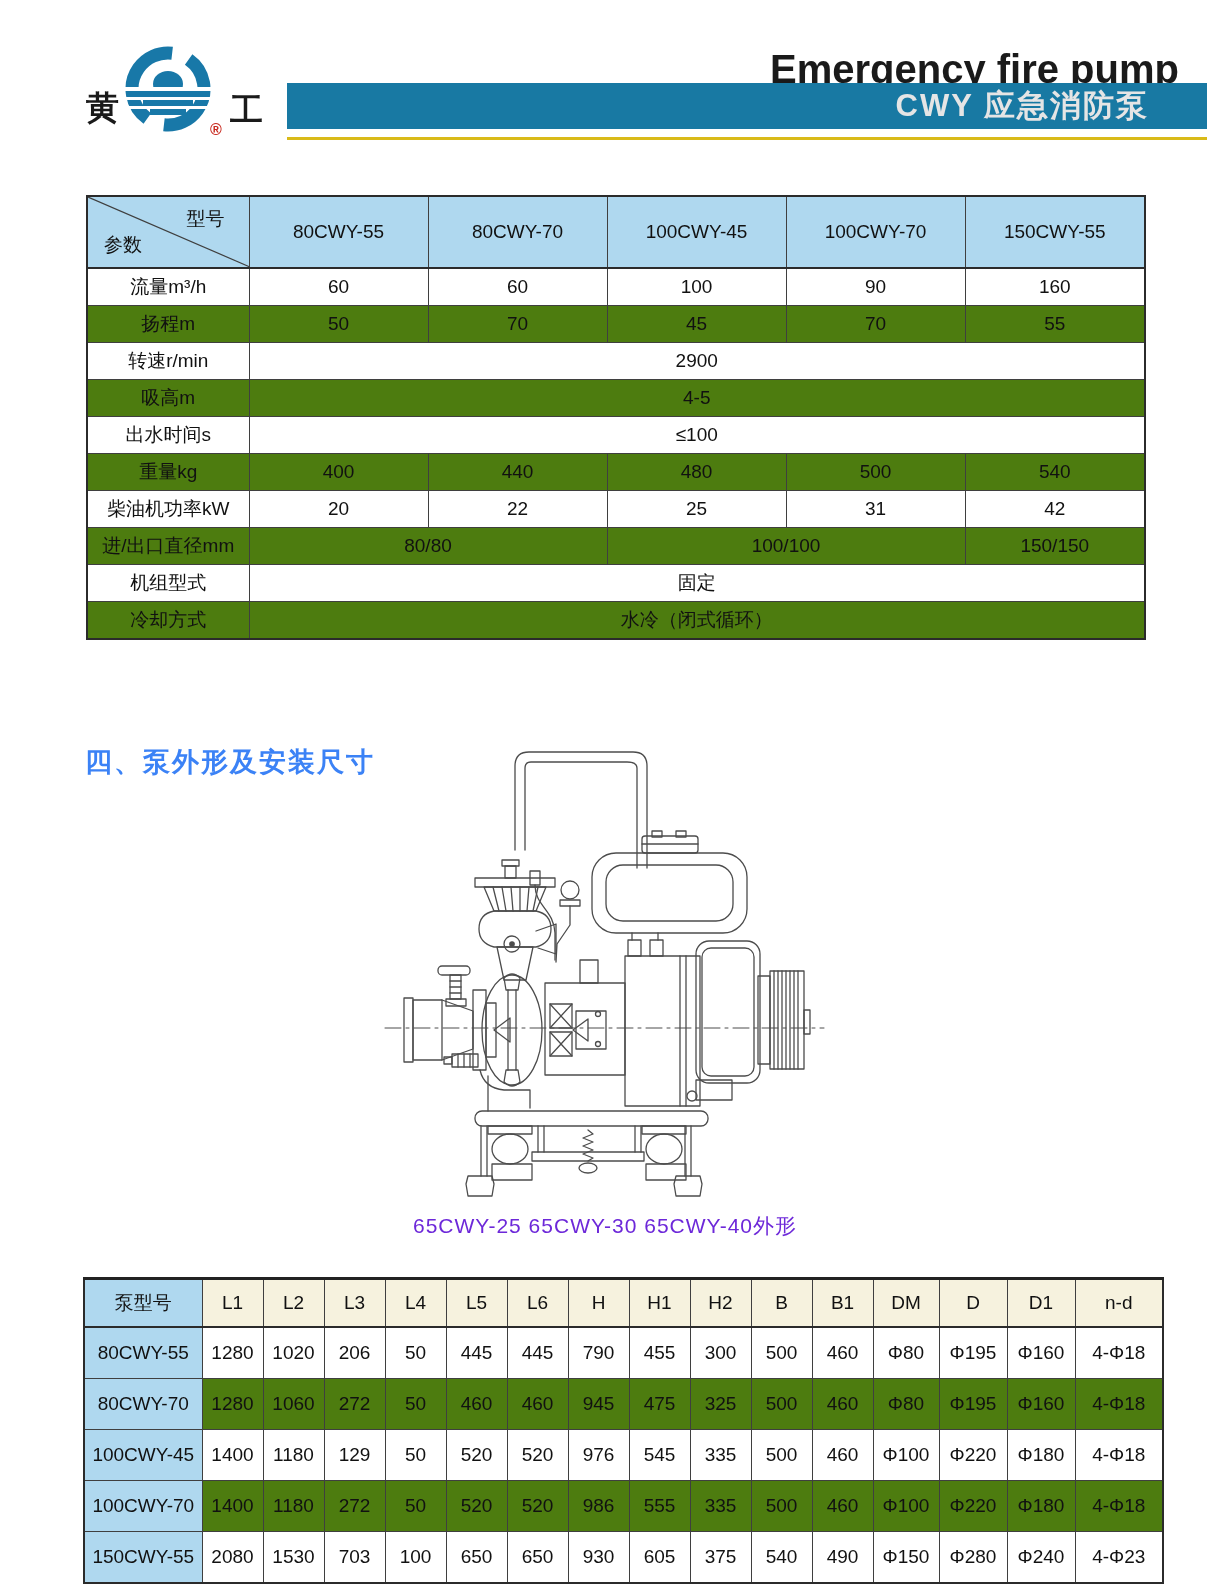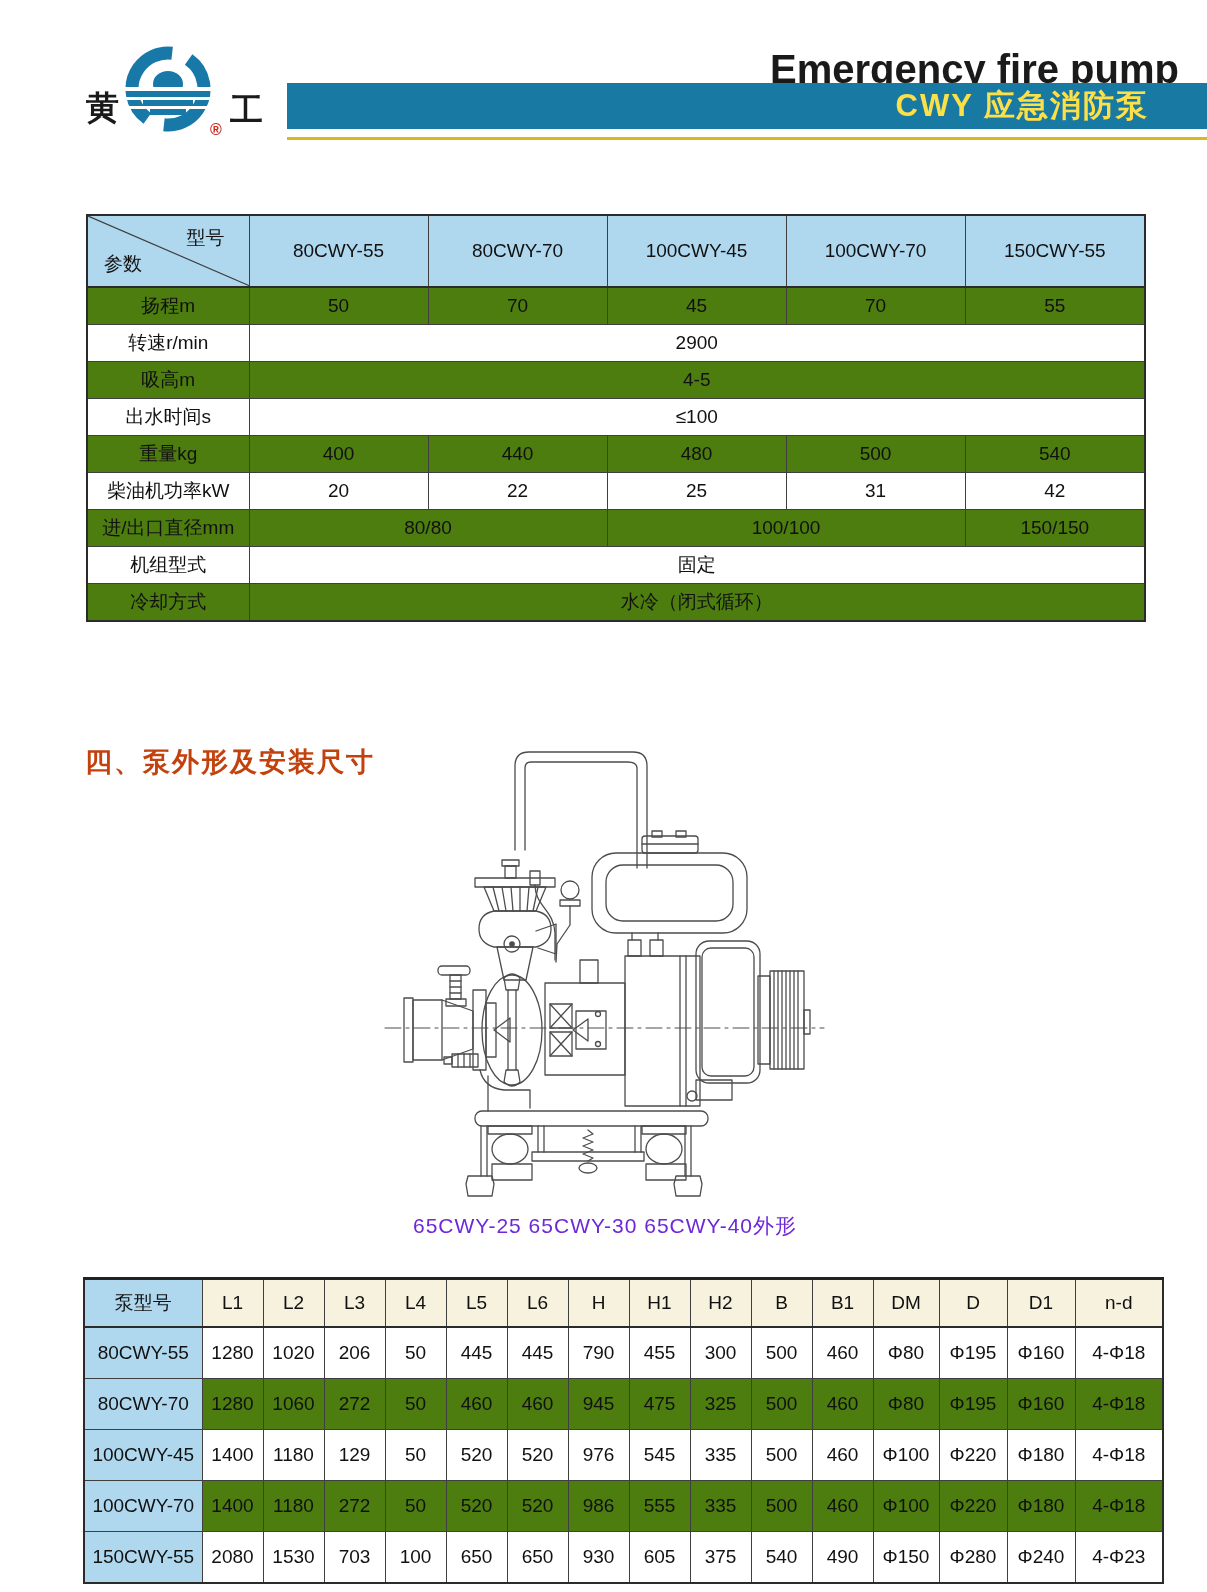--- a/index.html
+++ b/index.html
@@ -10,46 +10,46 @@
   }
   .abs { position:absolute; }
 
   
   .logo-char { position:absolute; font-weight:bold; color:#1a1a1a; }
   .reg-mark { position:absolute; font-weight:bold; color:#C8281E; }
   .banner { position:absolute; left:287px; top:83px; width:920px; height:46px; background:#1879A3; }
   .banner .company { position:absolute; left:16px; top:0; height:46px; line-height:46px;
     font-size:30px; font-weight:bold; color:#fff; letter-spacing:1px; }
   .banner .title-cn { position:absolute; right:58px; top:0; height:46px; line-height:46px;
-    font-size:31px; font-weight:bold; color:#fde047; letter-spacing:2px; }
+    font-size:31px; font-weight:bold; color:#e5e5e5; letter-spacing:2px; }
   .title-en { position:absolute; left:0; top:47px; width:1147px; text-align:right;
     font-size:40px; font-weight:bold; color:#1a1a1a; letter-spacing:0px;margin-left:32px; }
   .gold-line { position:absolute; left:287px; top:137px; width:920px; height:3px; background:#D9BA18; }
 
   
   table { border-collapse:collapse; table-layout:fixed; position:absolute; background:#fff; }
   td { border:1px solid #3f3f3f; text-align:center; vertical-align:middle; padding:0;
        overflow:hidden; white-space:nowrap; }
-  .t1 { left:86px; top:195px; width:1058px; font-size:19px; border:2px solid #2b2b2b;margin-top:19px; }
+  .t1 { left:86px; top:195px; width:1058px; font-size:19px; border:2px solid #2b2b2b; }
   .t1 td { height:36px; }
   .t1 tr.hdr td { height:70px; border-bottom:2px solid #2b2b2b; }
   .t2 { left:83px; top:1277px; width:1079px; font-size:19px; border:2px solid #2b2b2b; border-top:3px solid #222; }
   .t2 td { height:50px; }
   .t2 tr.hd td { height:46px; background:#F6F2DE; border-bottom:2px solid #2b2b2b; }
   .cb { background:#AFD8EF !important; }
   tr.rc td { background:#4d7c0f; }
   tr.rw td { background:#fff; }
 
   .corner { position:relative; }
   .corner svg { position:absolute; left:0; top:0; }
   .corner .ct { position:absolute; top:9px; right:24px; }
   .corner .cp { position:absolute; bottom:9px; left:16px; }
 
   .section-title { position:absolute; left:85px; top:744px; font-size:27px; font-weight:bold;
-    color:#c2410c; letter-spacing:2px; }
+    color:#3b82f6; letter-spacing:2px; }
   .fig-caption { position:absolute; left:355px; top:1212px; width:500px; text-align:center;
     font-size:21px; color:#6d28d9; letter-spacing:1px; }
 
   .drawing { position:absolute; left:380px; top:728px; }
   .drawing * { vector-effect:non-scaling-stroke; }
 </style>
 </head>
 <body>
 
 <div class="page">
@@ -92,20 +92,28 @@
             </svg>
         <span class="ct">型号</span>
         <span class="cp">参数</span>
       </td>
       <td class="cb">80CWY-55</td>
       <td class="cb">80CWY-70</td>
       <td class="cb">100CWY-45</td>
       <td class="cb">100CWY-70</td>
       <td class="cb">150CWY-55</td>
     </tr>
+    <tr class="rw">
+      <td>流量m³/h</td>
+      <td>60</td>
+      <td>60</td>
+      <td>100</td>
+      <td>90</td>
+      <td>160</td>
+    </tr>
     <tr class="rc">
       <td>扬程m</td>
       <td>50</td>
       <td>70</td>
       <td>45</td>
       <td>70</td>
       <td>55</td>
     </tr>
     <tr class="rw">
       <td>转速r/min</td>

